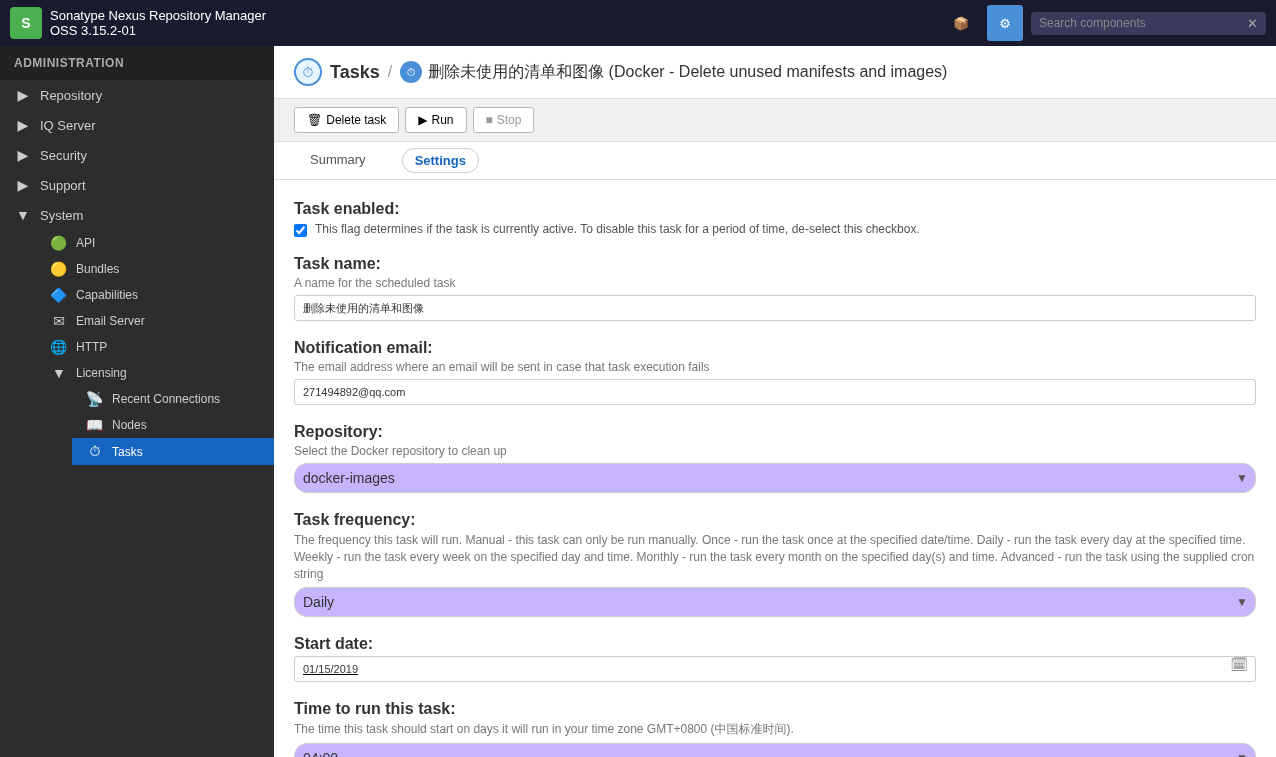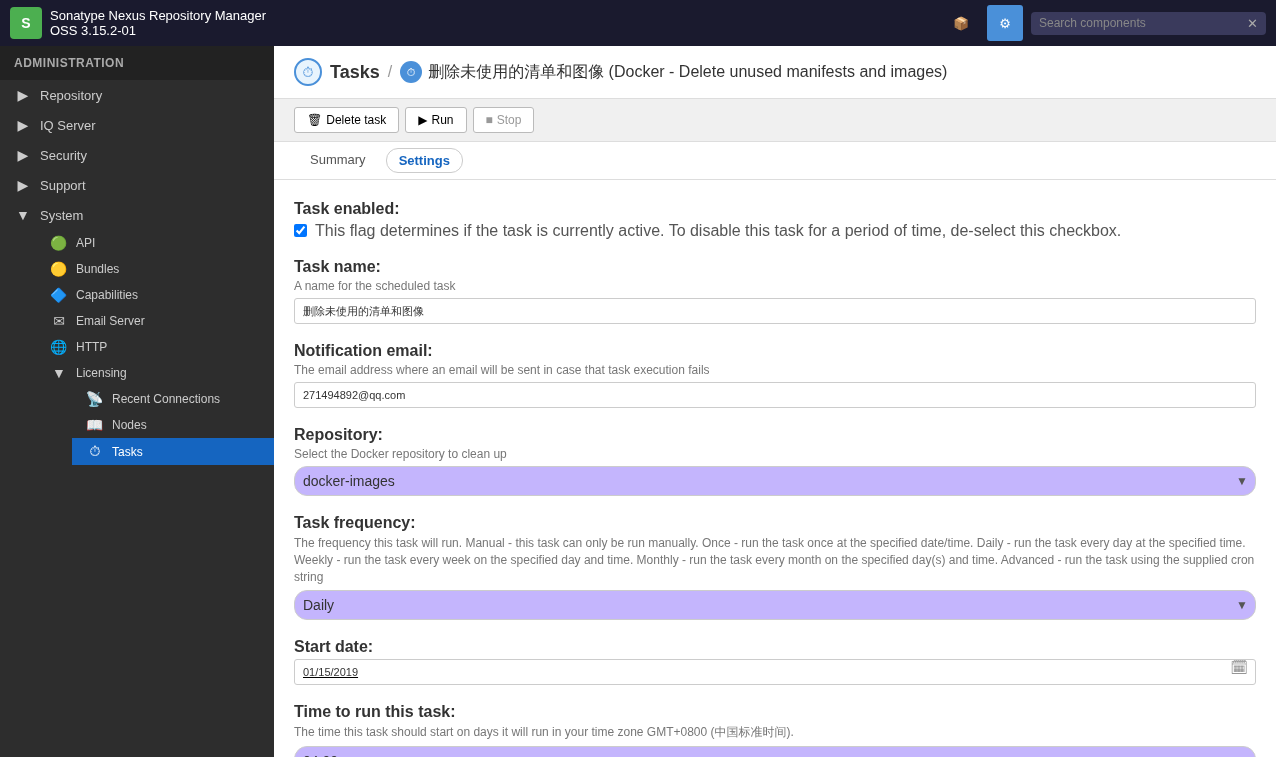--- a/index.html
+++ b/index.html
@@ -83,21 +83,21 @@
     }
     .btn {
       padding: 5px 12px; border: 1px solid #bbb; border-radius: 3px; cursor: pointer;
       font-size: 12px; display: flex; align-items: center; gap: 4px; background: white;
     }
     .btn.disabled { color: #999; cursor: default; }
 
     
     .tabs {
       background: white; border-bottom: 1px solid #ddd; padding: 0 20px;
-      display: flex; gap: 0;
+      display: flex; gap: 16px;
     }
     .tab {
       padding: 10px 16px; cursor: pointer; font-size: 13px; color: #555;
       border-bottom: 2px solid transparent;
     }
     .tab.active { border-bottom: 2px solid #1565c0; color: #1565c0; font-weight: bold; }
     .tab.outlined {
       border: 1px solid #ccc; border-radius: 12px; margin: 6px 4px;
       padding: 4px 12px; background: white;
     }
@@ -124,21 +124,21 @@
       width: 100%; padding: 6px 28px 6px 8px; border: 1px solid #ccc; border-radius: 13px;
       font-size: 14px; color: #333; appearance: none; background: #c4b5fd; cursor: pointer;
     }
     .select-arrow {
       position: absolute; right: 8px; pointer-events: none; color: #555; font-size: 12px;
     }
     .checkbox-row {
       display: flex; align-items: flex-start; gap: 8px; margin-top: 4px;
     }
     .checkbox-row input[type="checkbox"] { margin-top: 2px; }
-    .checkbox-text { font-size: 16px; color: #555; }
+    .checkbox-text { font-size: 12px; color: #555; }
 
     .date-input-wrapper {
       position: relative; display: flex; align-items: flex-start; text-decoration: underline;
     }
     .date-icon {
       position: absolute; right: 8px; color: #777; font-size: 14px; pointer-events: none;
     }
 
     
     .freq-hint { font-size: 12px; color: #777; margin-bottom: 5px; line-height: 1.4; }

